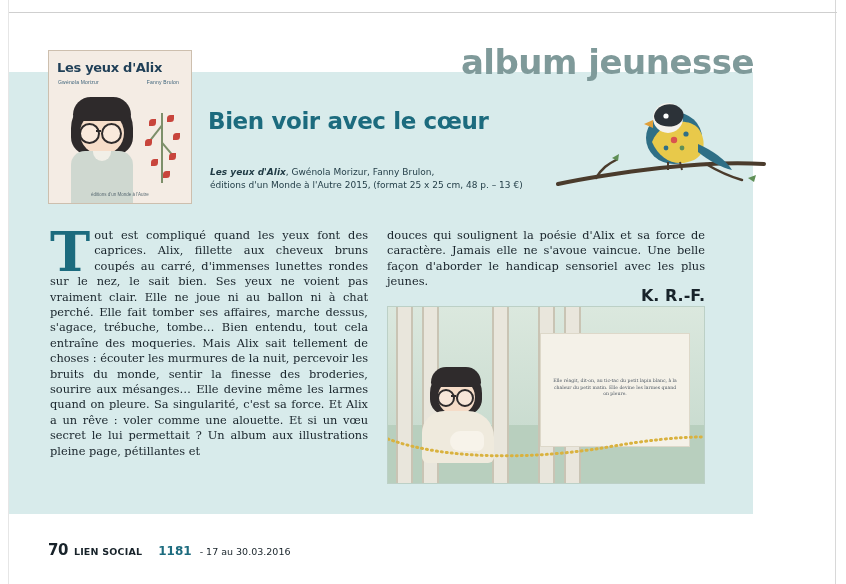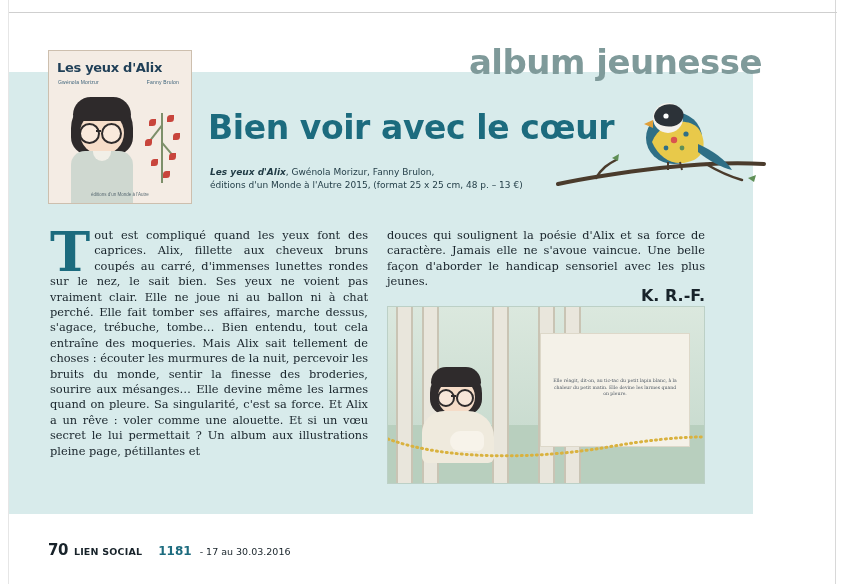--- a/index.html
+++ b/index.html
@@ -50,21 +50,21 @@
     left: 9px;
     top: 72px;
     width: 744px;
     height: 442px;
     background: #d8ebeb;
   }
 
   
   .album-title {
     position: absolute;
-    right: 84px;
+    right: 92px;
     top: 42px;
     font-family: "DejaVu Sans", sans-serif;
     font-weight: bold;
     font-size: 34px;
     letter-spacing: -0.5px;
     color: #7f9a9a;
     white-space: nowrap;
   }
 
   
@@ -177,21 +177,21 @@
     width: 1.5px;
   }
 
   
   .headline {
     position: absolute;
     left: 208px;
     top: 108px;
     font-family: "DejaVu Sans", sans-serif;
     font-weight: bold;
-    font-size: 33px;
+    font-size: 23px;
     color: #1c6b7e;
     letter-spacing: -0.4px;
     white-space: nowrap;
   }
 
   
   .credits {
     position: absolute;
     left: 210px;
     top: 166px;

